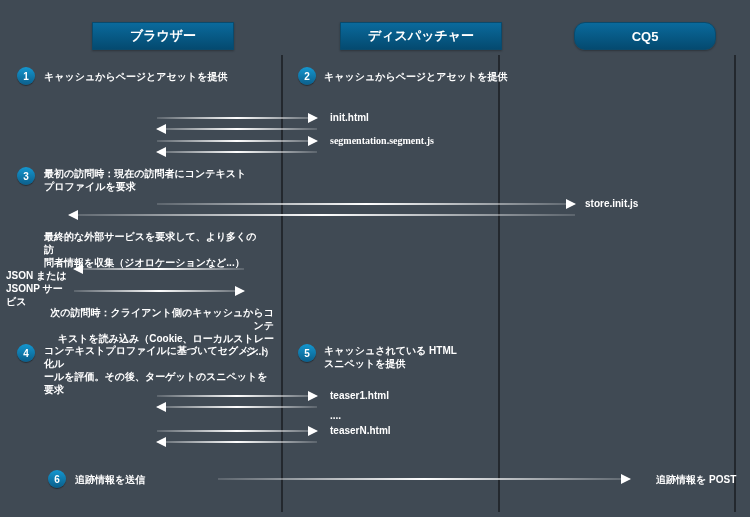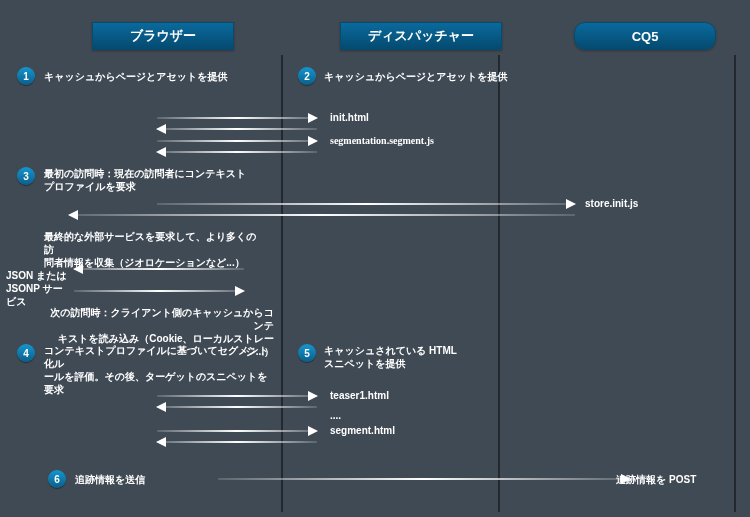--- a/index.html
+++ b/index.html
@@ -137,19 +137,19 @@
 <div class="step-text" style="left:324px; top:344px; width:200px; white-space:pre-line;">キャッシュされている HTML
 スニペットを提供</div>
 
 <div class="arrow right" style="left:157px; width:160px; top:395px;"></div>
 <div class="arrow left" style="left:157px; width:160px; top:406px;"></div>
 <div class="msg-label" style="left:330px; top:390px;">teaser1.html</div>
 <div class="msg-label" style="left:330px; top:410px;">....</div>
 
 <div class="arrow right" style="left:157px; width:160px; top:430px;"></div>
 <div class="arrow left" style="left:157px; width:160px; top:441px;"></div>
-<div class="msg-label" style="left:330px; top:425px;">segment.html</div>
+<div class="msg-label" style="left:330px; top:425px;">teaserN.html</div>
 
 <div class="num" style="left:48px; top:470px;">6</div>
 <div class="step-text" style="left:75px; top:473px; width:140px;">追跡情報を送信</div>
 
 <div class="arrow right" style="left:218px; width:412px; top:478px;"></div>
-<div class="msg-label" style="left:616px; top:473px;">追跡情報を POST</div>
+<div class="msg-label" style="left:656px; top:473px;">追跡情報を POST</div>
 
 </body></html>

